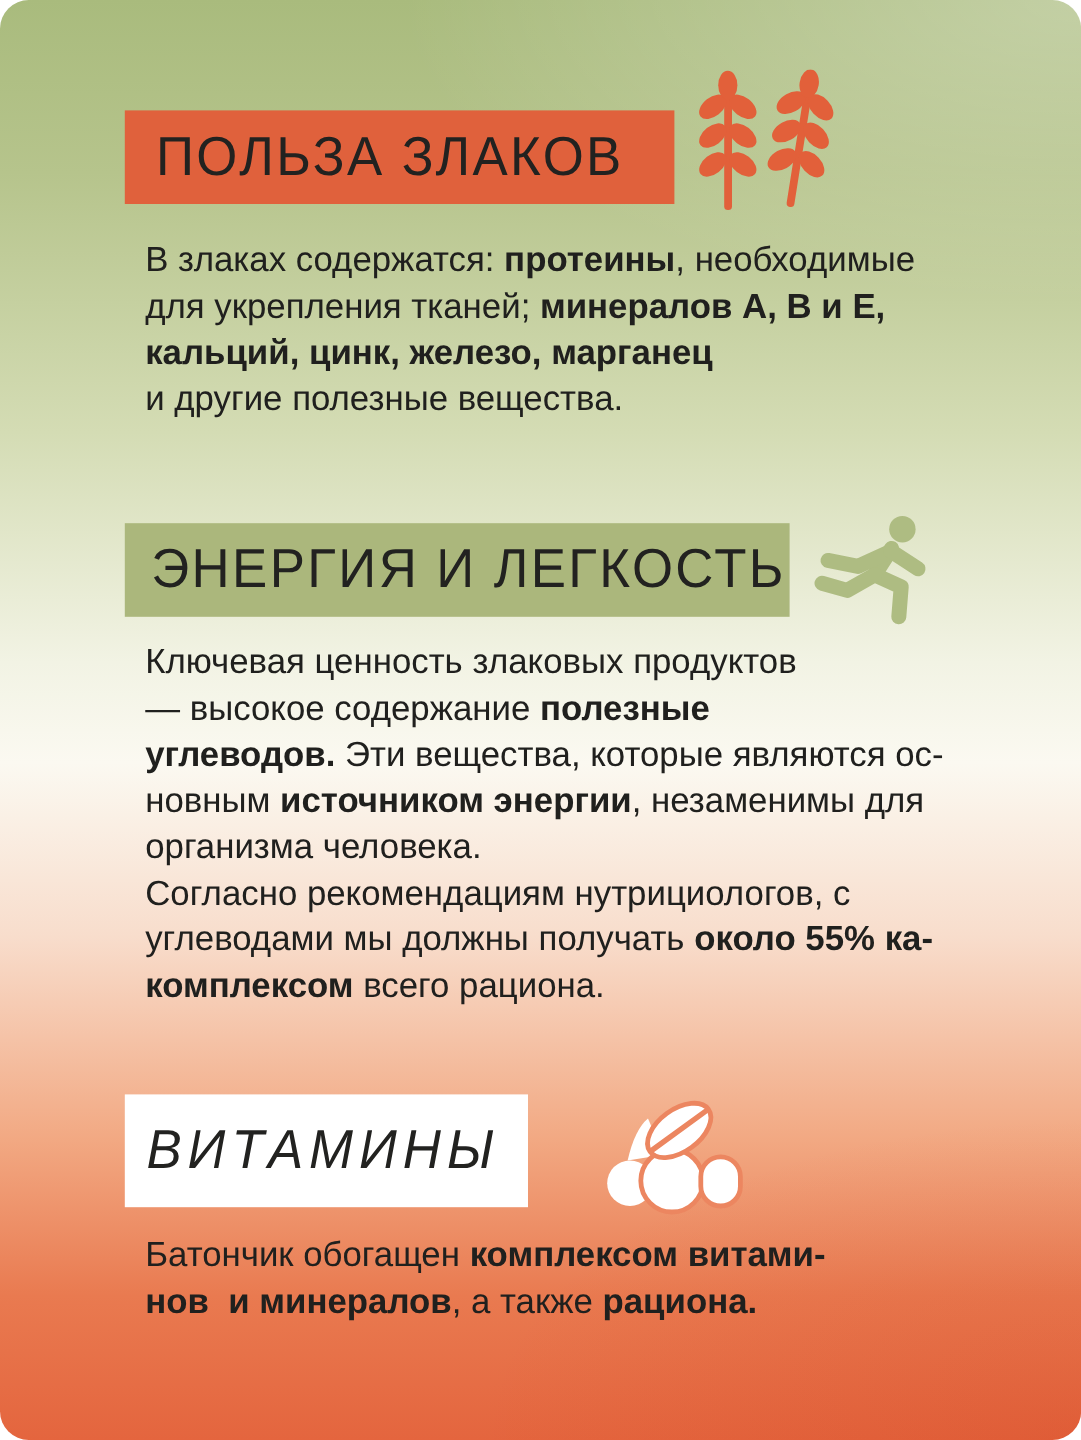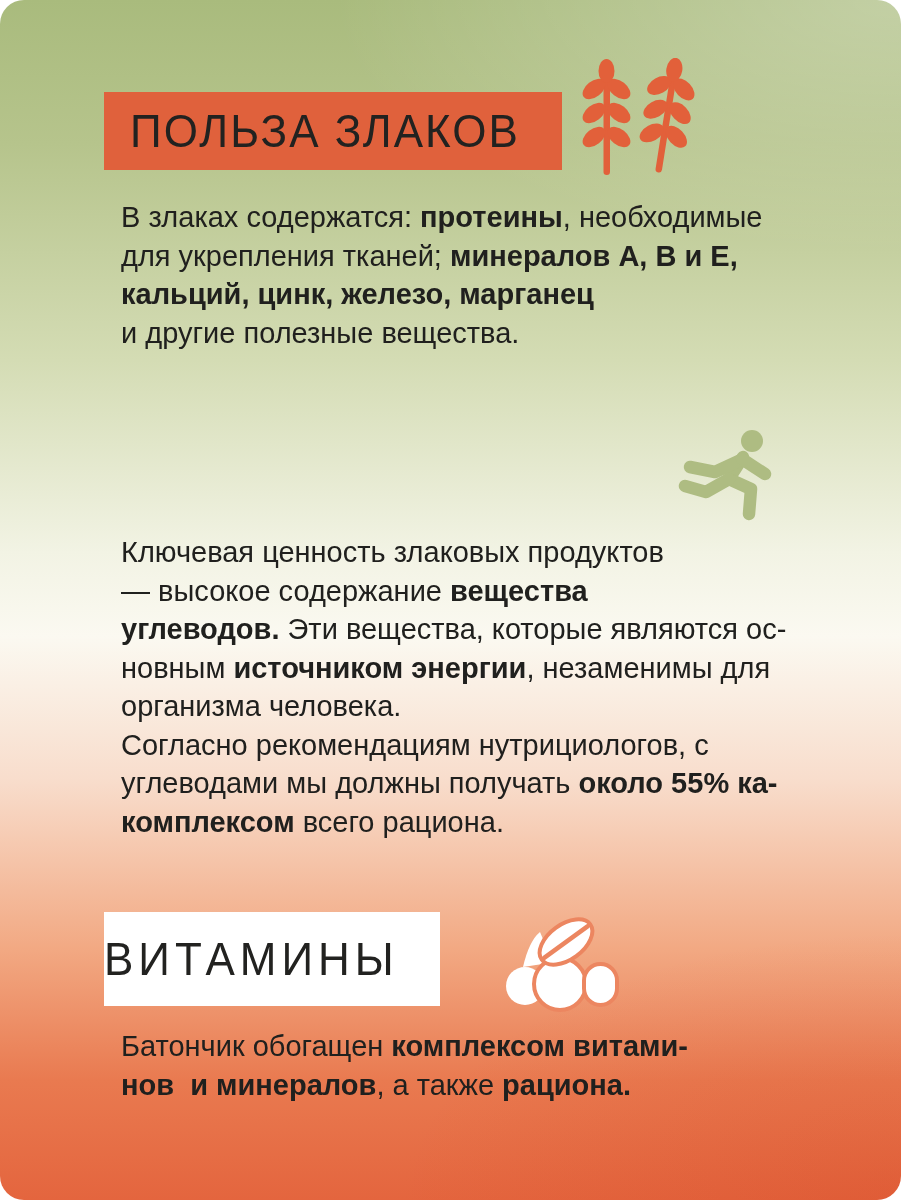--- a/index.html
+++ b/index.html
@@ -24,21 +24,21 @@
   .banner-title{
     font-size:44px;
     font-weight:400;
     letter-spacing:2px;
     color:#222220;
     white-space:nowrap;
     transform:scaleY(1.04);
   }
   .banner-orange{left:104px;top:92px;width:458px;height:78px;background:#e0613c;padding-left:26px;}
   .banner-green {left:104px;top:436px;width:554px;height:78px;background:#abb77c;padding-left:22px;}
-  .banner-white {left:104px;top:912px;width:336px;height:94px;background:#ffffff;}
+  .banner-white {left:104px;top:912px;width:336px;height:94px;background:#ffffff;padding-left:18px;font-style:italic;}
   .banner-white .banner-title{letter-spacing:5px;font-size:44px;}
   .icon{position:absolute;}
   .icon-wheat  {left:566px;top:58px;width:142px;height:120px;}
   .icon-runner {left:678px;top:426px;width:102px;height:97px;}
   .icon-berries{left:503px;top:913px;width:118px;height:102px;}
   .para{
     position:absolute;
     font-size:29px;
     line-height:38.5px;
     color:#20201e;
@@ -76,31 +76,34 @@
         <ellipse cx="0" cy="52" rx="13" ry="8" transform="rotate(-38 0 52)"></ellipse>
         <ellipse cx="25" cy="52" rx="13" ry="8" transform="rotate(38 25 52)"></ellipse>
         <ellipse cx="0" cy="76" rx="13" ry="8" transform="rotate(-38 0 76)"></ellipse>
         <ellipse cx="25" cy="76" rx="13" ry="8" transform="rotate(38 25 76)"></ellipse>
         <ellipse cx="12.5" cy="10" rx="8" ry="12"></ellipse>
       </g>
     </g>
   </svg>
   <div class="para para-1">В злаках содержатся: <b>протеины</b>, необходимые<br>для укрепления тканей; <b>минералов А, В и Е,</b><br><b>кальций, цинк, железо, марганец</b><br>и другие полезные вещества.</div>
 
+  <div class="banner banner-green">
+    <div class="banner-title">ЭНЕРГИЯ И ЛЕГКОСТЬ</div>
+  </div>
   <svg class="icon icon-runner" viewBox="0 0 102 97" xmlns="http://www.w3.org/2000/svg">
     <circle cx="74" cy="15" r="11" fill="#aebc82"></circle>
     <g stroke="#aebc82" stroke-width="12.5" fill="none" stroke-linecap="round" stroke-linejoin="round">
       <path d="M65 31 L51 53"></path>
       <path d="M63 34 L37 46 L12 41"></path>
       <path d="M64 33 L87 48"></path>
       <path d="M51 53 L73 63 L71 88"></path>
       <path d="M51 53 L28 66 L7 60"></path>
     </g>
   </svg>
-  <div class="para para-2">Ключевая ценность злаковых продуктов<br> — высокое содержание <b>вещества</b><br><b>углеводов.</b> Эти вещества, которые являются ос-<br>новным <b>источником энергии</b>, незаменимы для<br>организма человека.<br>Согласно рекомендациям нутрициологов, с<br>углеводами мы должны получать <b>около 55% ка-</b><br><b>комплексом</b> всего рациона.</div>
+  <div class="para para-2">Ключевая ценность злаковых продуктов<br> — высокое содержание <b>полезные</b><br><b>углеводов.</b> Эти вещества, которые являются ос-<br>новным <b>источником энергии</b>, незаменимы для<br>организма человека.<br>Согласно рекомендациям нутрициологов, с<br>углеводами мы должны получать <b>около 55% ка-</b><br><b>комплексом</b> всего рациона.</div>
 
   <div class="banner banner-white">
     <div class="banner-title">ВИТАМИНЫ</div>
   </div>
   <svg class="icon icon-berries" viewBox="0 0 118 102" xmlns="http://www.w3.org/2000/svg">
     <path d="M20 54 Q26 28 37 19 Q44 34 46 50 Z" fill="#ffffff"></path>
     <circle cx="22" cy="73" r="19" fill="#ffffff"></circle>
     <circle cx="57" cy="71" r="26" fill="#ffffff" stroke="#ec8660" stroke-width="4"></circle>
     <rect x="81" y="51" width="33" height="41" rx="16.5" fill="#ffffff" stroke="#ec8660" stroke-width="4"></rect>
     <g transform="rotate(-36 63 29)">

